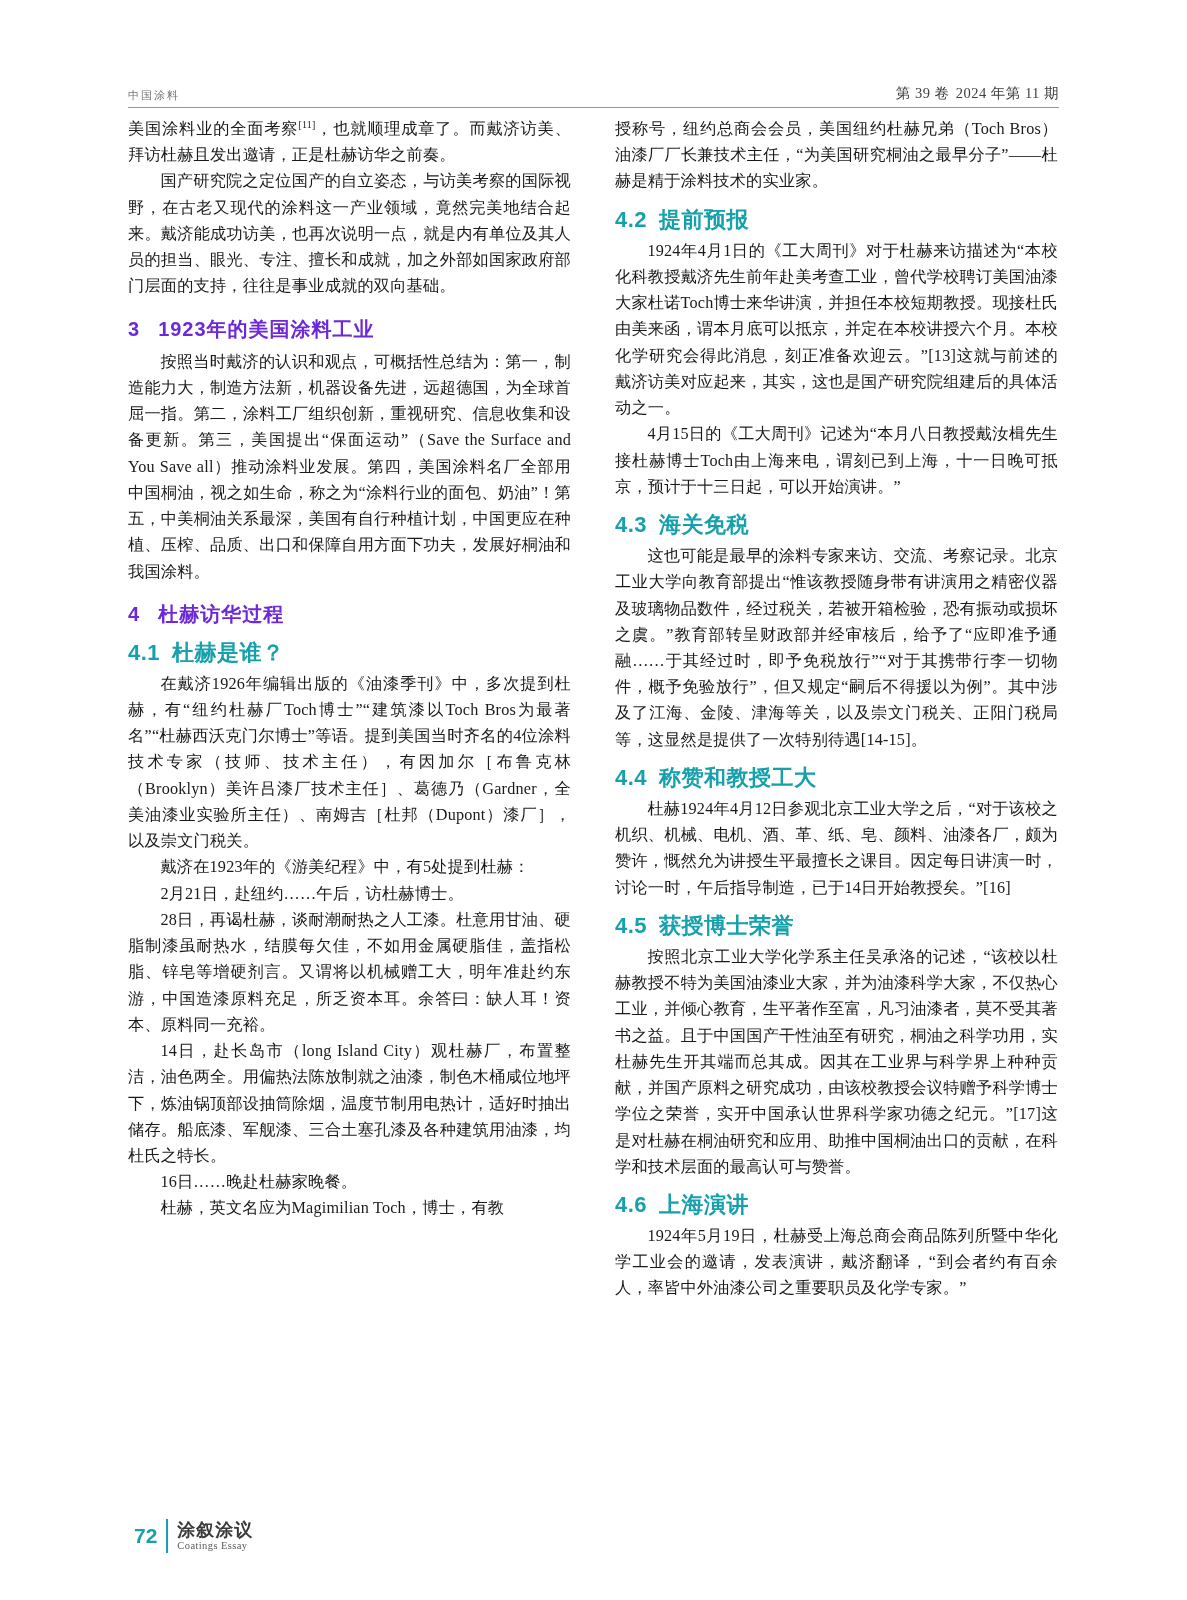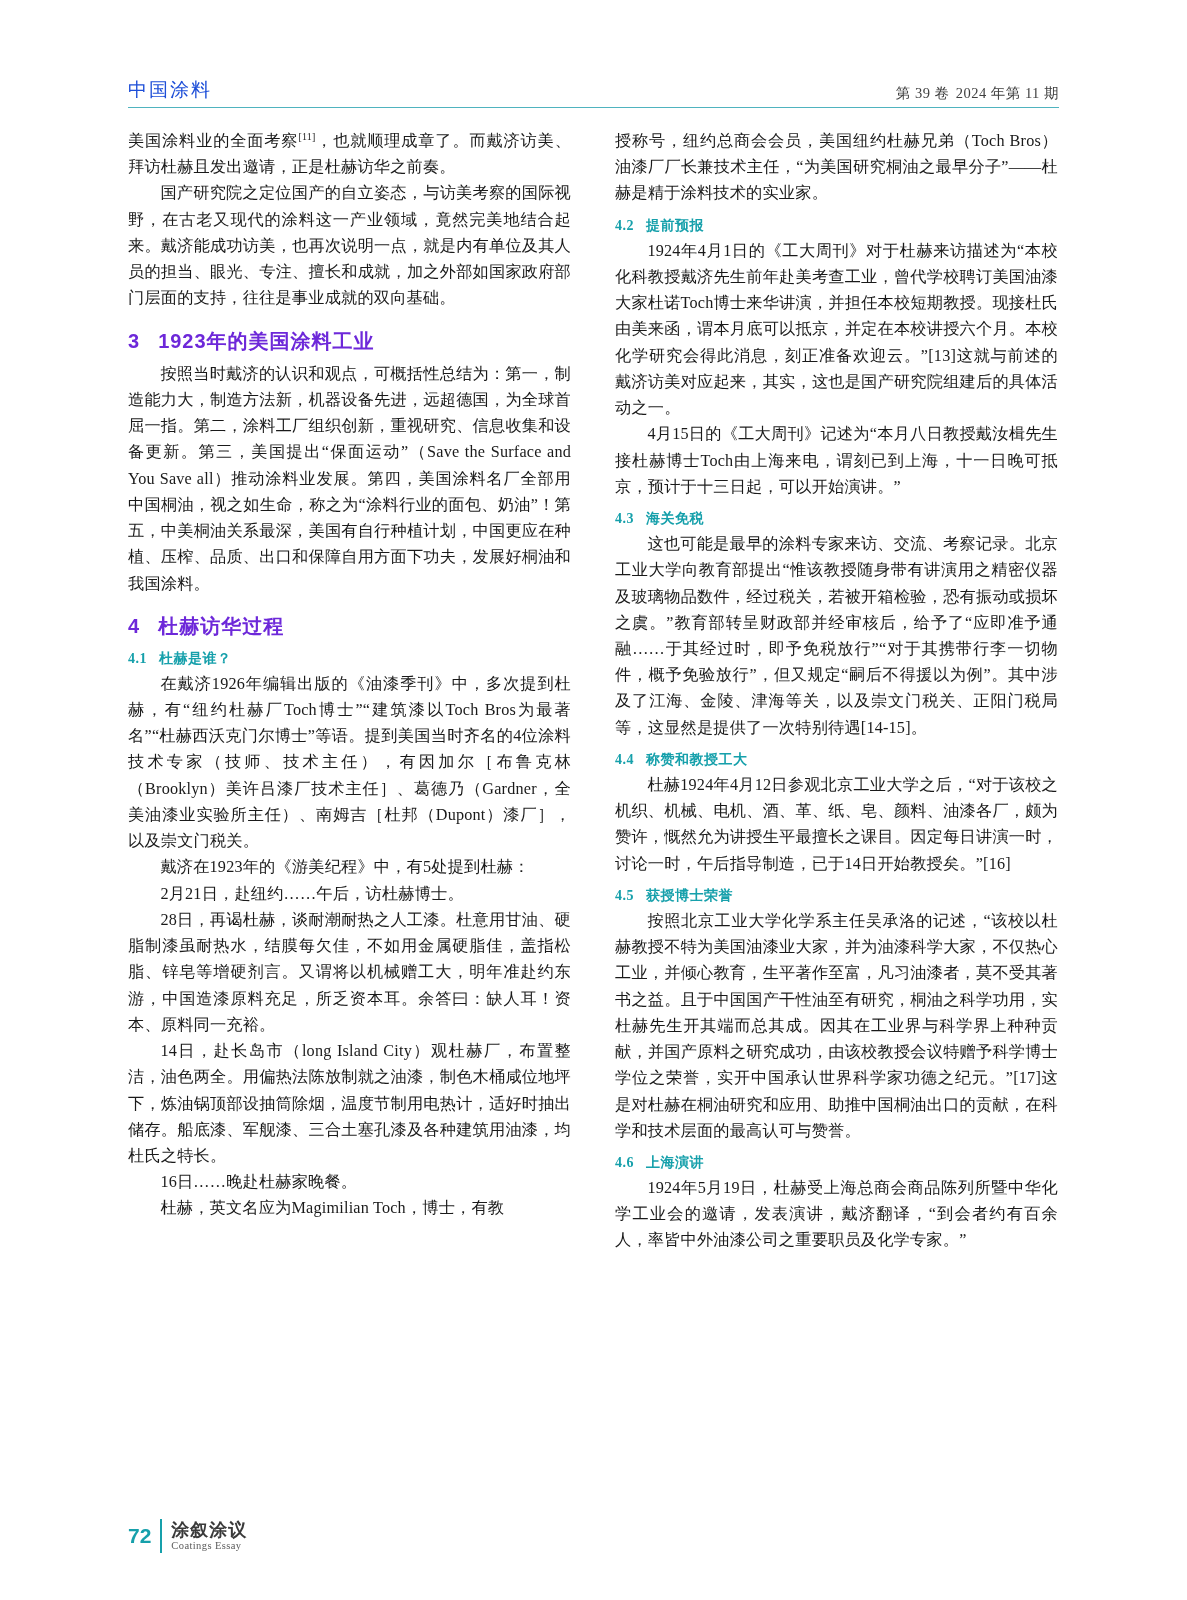--- a/index.html
+++ b/index.html
@@ -22,34 +22,34 @@
   .runhead {
     display: flex;
     align-items: flex-end;
     justify-content: space-between;
     height: 30px;
     border-bottom: 1.5px solid #4fb3bf;
     padding-bottom: 4px;
   }
   .runhead-left {
     font-family: "Liberation Sans", sans-serif;
-    font-size: 19px;
+    font-size: 11px;
     letter-spacing: 2px;
-    color: #1d4ed8;
+    color: #737373;
   }
   .runhead-right {
     font-family: "Liberation Serif", serif;
     font-size: 14.5px;
     color: #3f3f3f;
     letter-spacing: 0.5px;
   }
   .runhead-right span { margin-left: 2px; }
   
   .cols {
-    margin-top: 20px;
+    margin-top: 8px;
     display: flex;
     gap: 44px;
   }
   .col { width: 443px; }
   p {
     margin: 0;
     font-size: 16.2px;
     line-height: 1.62;
     text-align: justify;
     text-justify: inter-ideograph;
@@ -61,42 +61,43 @@
     margin: 16px 0 6px 0;
     font-family: Liberation Sans, sans-serif;
     font-size: 20px;
     font-weight: bold;
     color: #6d28d9;
     letter-spacing: 1px;
   }
   h2.sec .num { margin-right: 18px; }
   h3.sub {
     margin: 10px 0 3px 0;
-    font-family: Liberation Serif, serif;
-    font-size: 14px;
+    font-family: Liberation Sans, sans-serif;
+    font-size: 22px;
     font-weight: bold;
     color: #16a0ab;
     letter-spacing: 0.5px;
   }
   h3.sub .num { margin-right: 12px; }
   
   .footer {
     position: absolute;
     left: 128px;
     bottom: 44px;
     display: flex;
     align-items: center;
     height: 40px;
   }
   .folio {
     font-family: "Liberation Sans", sans-serif;
     font-size: 21px;
     font-weight: bold;
     color: #16a0ab;
     margin-right: 9px;
+    margin-left: 6px;
   }
   .footer-rule {
     width: 2px;
     height: 34px;
     background: #16a0ab;
     margin-right: 9px;
   }
   .foot-cn {
     font-family: "Liberation Sans", sans-serif;
     font-size: 18px;

